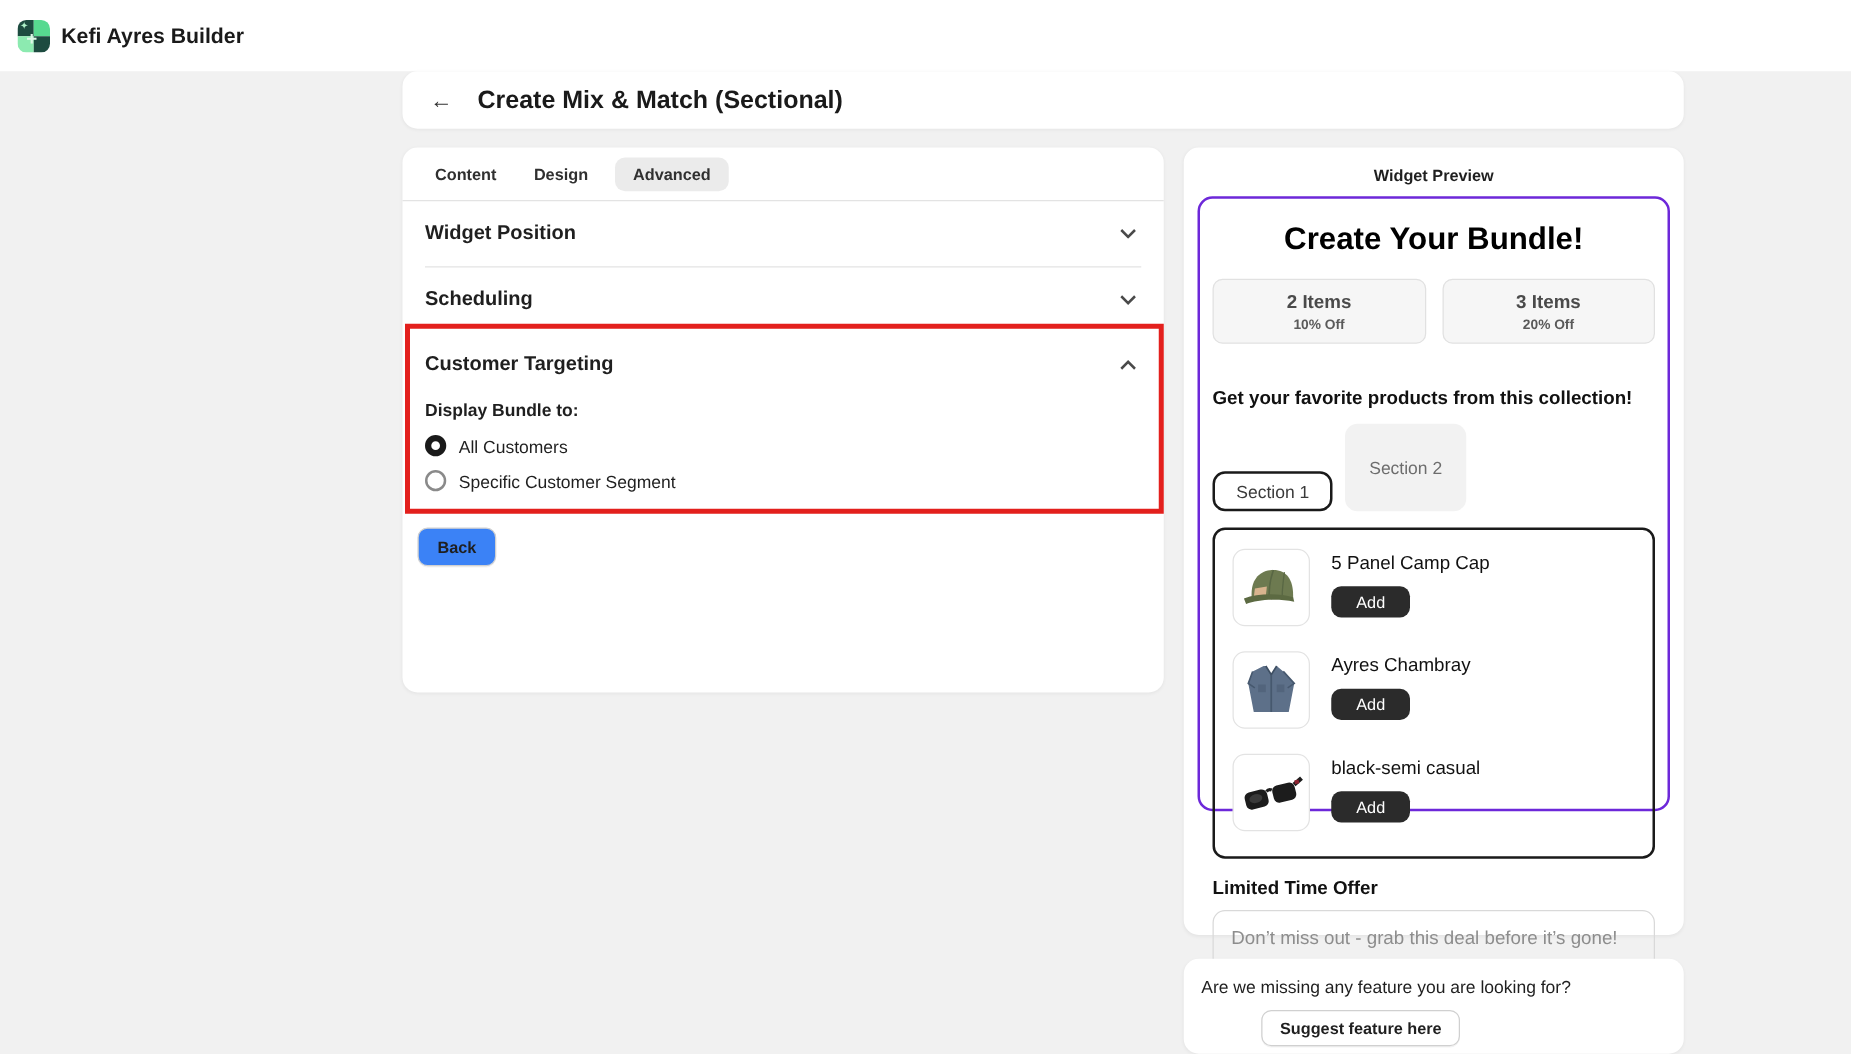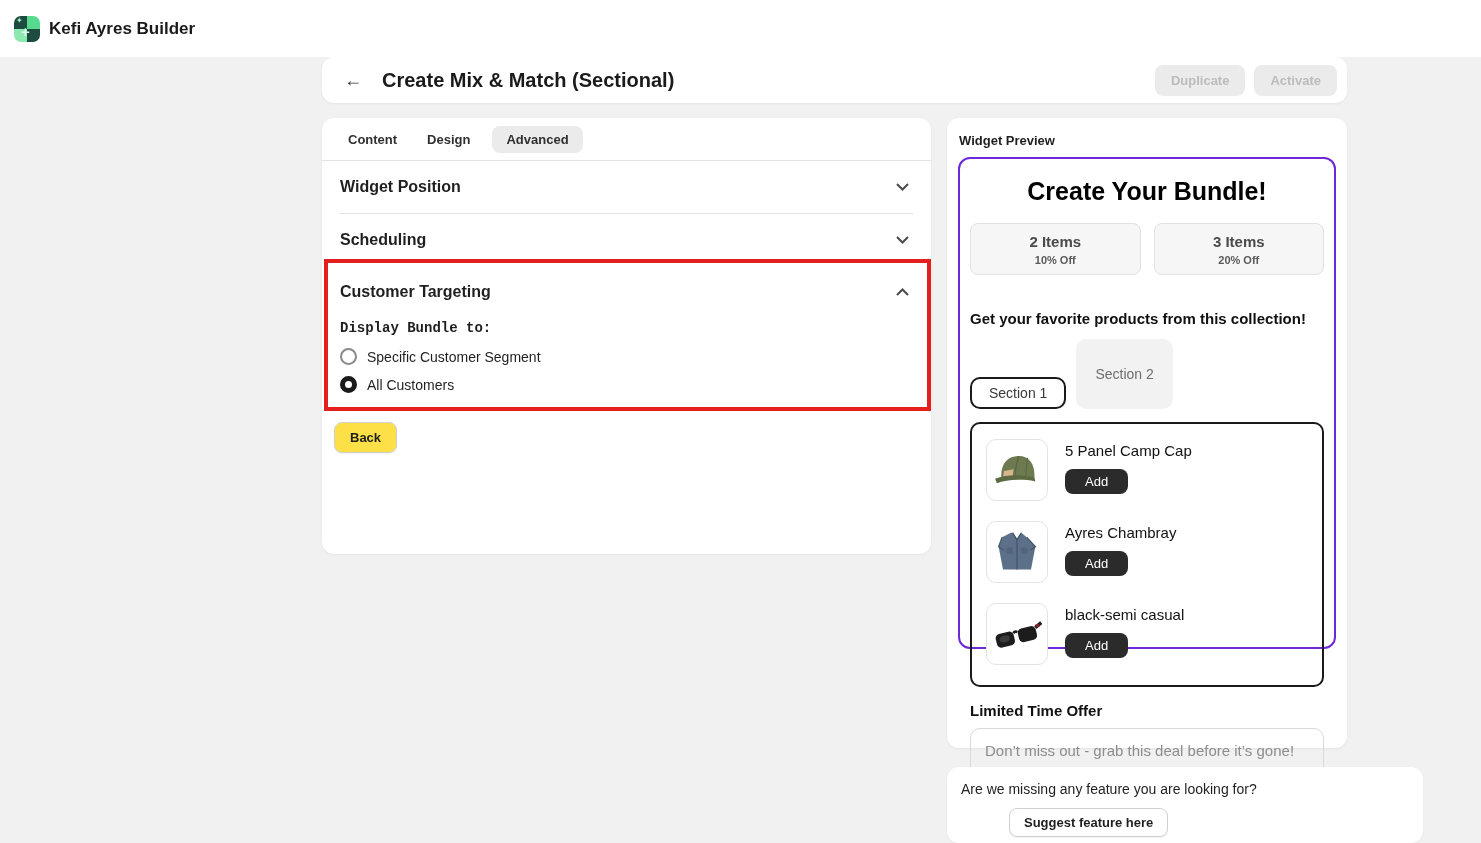--- a/index.html
+++ b/index.html
@@ -63,44 +63,44 @@
   }
   .tab.active { background: #ebebeb; padding: 6px 14px; }
   .acc-row {
     display: flex; align-items: center; justify-content: space-between;
     height: 52px; padding: 0 22px 0 18px; cursor: pointer;
   }
   .acc-title { font-size: 16px; font-weight: 700; color: #1f1f1f; }
   .inset-divider { border-bottom: 1px solid #e3e3e3; margin: 0 18px; }
   .chev { width: 13px; height: 8px; stroke: #4a4a4a; stroke-width: 2; fill: none; }
   .ct-body { padding: 2px 18px 0; }
-  .ct-label { font-size: 14px; font-weight: 700; margin-bottom: 12px; font-family: Liberation Mono, monospace; }
+  .ct-label { font-size: 14px; font-weight: 700; margin-bottom: 12px; }
   .radio-row { display: flex; align-items: center; gap: 10px; margin-bottom: 11px; cursor: pointer; }
   .radio { width: 17px; height: 17px; border-radius: 50%; background: #fff; flex: 0 0 auto; }
   .radio.on  { border: 5px solid #1a1a1a; }
   .radio.off { border: 2px solid #8a8a8a; }
   .radio-label { font-size: 14px; color: #1f1f1f; }
   .highlight-box {
     position: absolute; left: 2px; top: 141px; width: 607px; height: 152px;
     border: 4px solid #e3201d; pointer-events: none; z-index: 5;
   }
   .back-btn {
     position: absolute; left: 12px; top: 304px;
-    background: #fde047; border: 1px solid #d0d0d0; border-radius: 8px;
+    background: #3b82f6; border: 1px solid #d0d0d0; border-radius: 8px;
     padding: 7px 15px; font-size: 13px; font-weight: 700; color: #1f1f1f;
     box-shadow: 0 1px 0 rgba(0,0,0,.05); cursor: pointer;
     font-family: "Liberation Sans", sans-serif;
   }
 
   
   .preview-panel {
     position: absolute; left: 947px; top: 118px; width: 400px; height: 630px;
     background: #fff; border-radius: 12px; box-shadow: 0 1px 3px rgba(0,0,0,.05);
   }
-  .panel-label { padding: 15px 12px 9px; font-size: 13px; font-weight: 700; color: #1f1f1f; }
+  .panel-label { padding: 15px 12px 9px; font-size: 13px; font-weight: 700; color: #1f1f1f; text-align: center; }
   .preview-card {
     margin: 0 11px; border: 2px solid #6d28d9; border-radius: 12px;
     padding: 12px 10px 14px; height: 492px;
   }
   .widget-title { text-align: center; font-size: 25px; font-weight: 700; margin: 6px 0 17px; color: #000; }
   .tiers { display: flex; gap: 13px; margin-bottom: 35px; }
   .tier {
     flex: 1; background: #f6f6f6; border: 1px solid #e1e1e1; border-radius: 8px;
     padding: 9px 0 8px; text-align: center; cursor: pointer;
   }
@@ -132,21 +132,21 @@
     font-family: "Liberation Sans", sans-serif;
   }
   .offer-label { font-size: 15px; font-weight: 700; margin: 1px 0 9px; color: #111; }
   .offer-box {
     border: 1px solid #d9d9d9; border-radius: 10px;
     padding: 13px 14px 27px; color: #8d8d8d; font-size: 15px;
   }
 
   
   .feedback-card {
-    position: absolute; left: 947px; top: 767px; width: 476px; height: 76px;
+    position: absolute; left: 947px; top: 767px; width: 400px; height: 76px;
     background: #fff; border-radius: 12px; box-shadow: 0 1px 3px rgba(0,0,0,.05);
     padding: 14px; overflow: hidden;
   }
   .feedback-q { font-size: 14px; color: #1f1f1f; }
   .suggest-btn {
     margin-top: 11px; background: #fff; border: 1px solid #d0d0d0; border-radius: 8px;
     padding: 6px 14px; font-size: 13px; font-weight: 700; color: #1f1f1f;
     box-shadow: 0 1px 0 rgba(0,0,0,.05); cursor: pointer;
     font-family: "Liberation Sans", sans-serif;
     margin-left: 48px;
@@ -163,24 +163,20 @@
       <div class="q4"></div>
     <span class="sparkle">✦</span>
     <span class="plus">+</span>
   </div>
   <div class="app-title">Kefi Ayres Builder</div>
 </div>
 
 <div class="header-card">
   <span class="back-arrow">←</span>
   <span class="page-title">Create Mix &amp; Match (Sectional)</span>
-  <div class="header-actions">
-    <button class="btn-disabled">Duplicate</button>
-    <button class="btn-disabled">Activate</button>
-  </div>
 </div>
 
 <div class="editor-card">
   <div class="tabs">
     <button class="tab">Content</button>
     <button class="tab">Design</button>
     <button class="tab active">Advanced</button>
   </div>
 
   <div class="acc-row">
@@ -201,26 +197,26 @@
   <div class="acc-row">
     <span class="acc-title">Customer Targeting</span>
     <svg class="chev" viewBox="0 0 13 8">
         <path d="M1 7 L6.5 1.5 L12 7"></path>
       </svg>
   </div>
 
   <div class="ct-body">
     <div class="ct-label">Display Bundle to:</div>
     <div class="radio-row">
+      <span class="radio on"></span>
+      <span class="radio-label">All Customers</span>
+    </div>
+    <div class="radio-row">
       <span class="radio off"></span>
       <span class="radio-label">Specific Customer Segment</span>
-    </div>
-    <div class="radio-row">
-      <span class="radio on"></span>
-      <span class="radio-label">All Customers</span>
     </div>
   </div>
 
   <div class="highlight-box"></div>
 
   <button class="back-btn">Back</button>
 </div>
 
 <div class="preview-panel">
   <div class="panel-label">Widget Preview</div>

